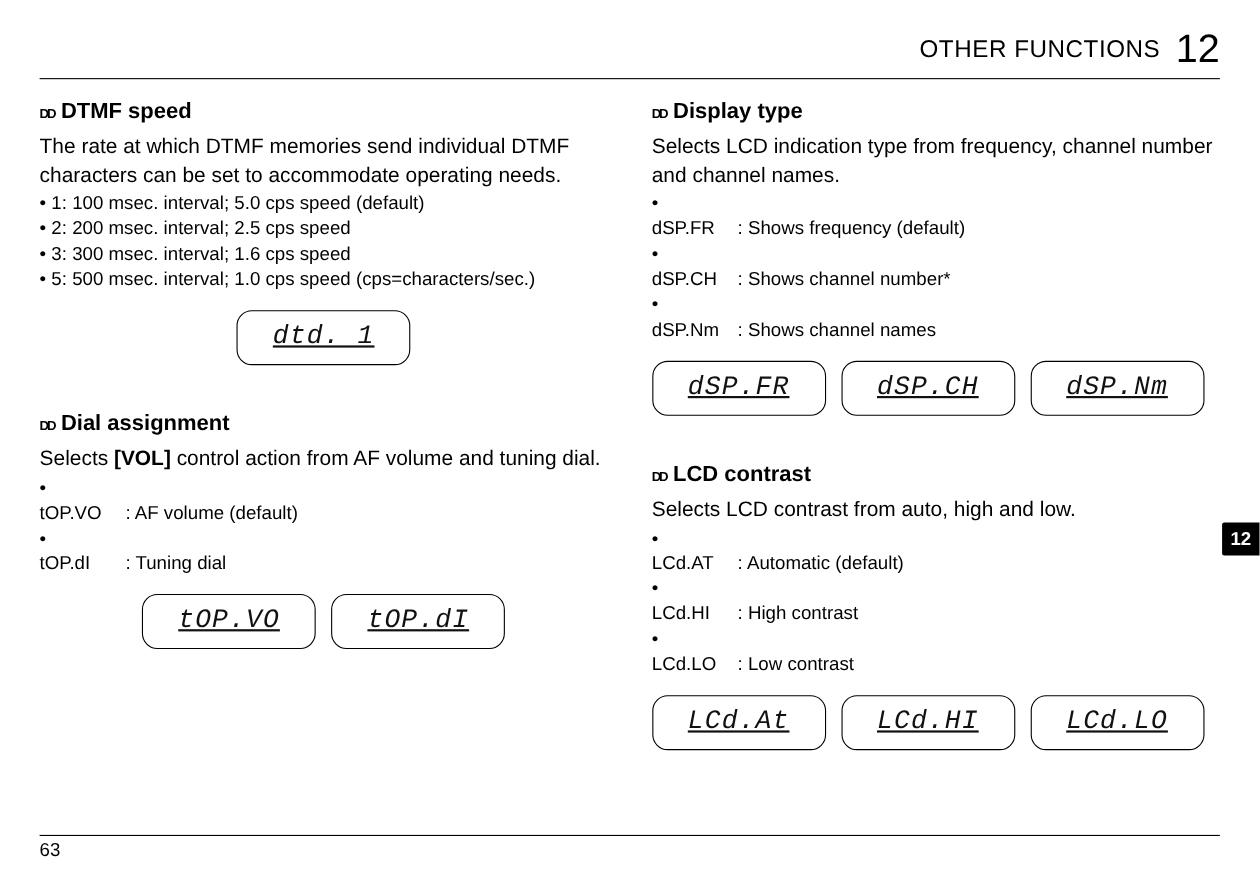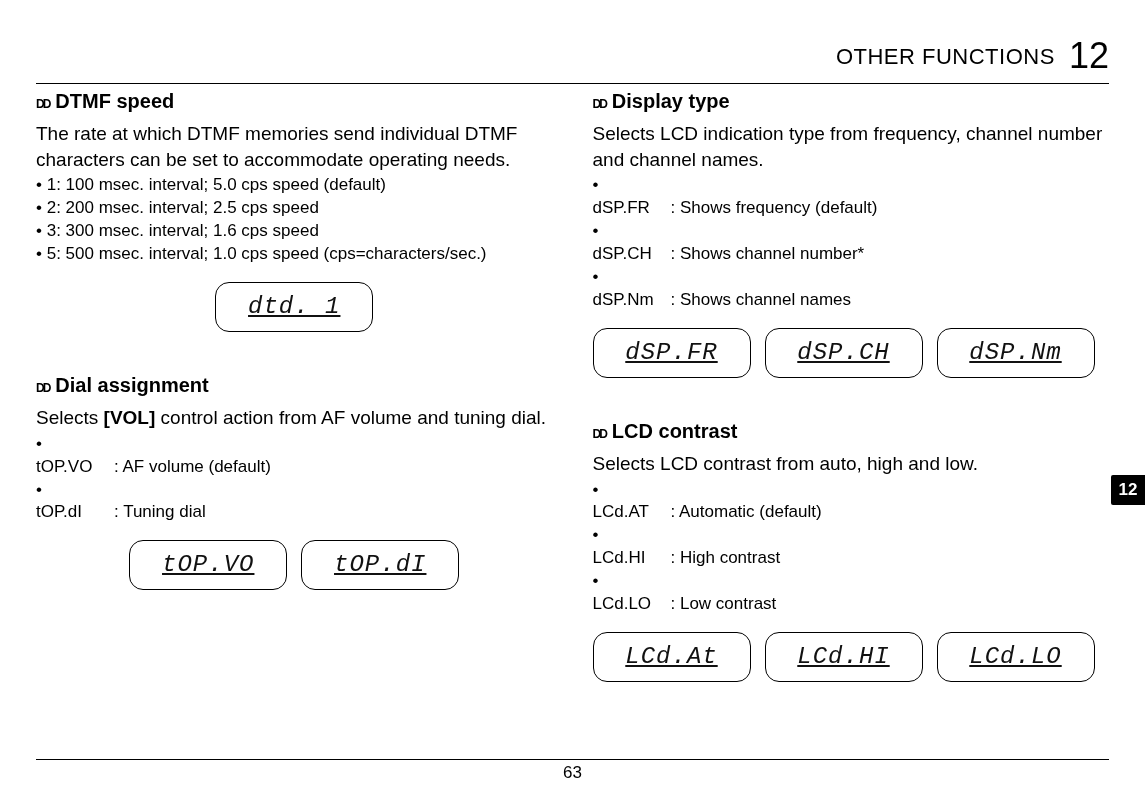--- a/index.html
+++ b/index.html
@@ -6,21 +6,21 @@
   body{
     width:1145px;height:803px;
     background:#fff;color:#000;
     font-family:Helvetica,Arial,sans-serif;
     position:relative;
     font-size:17px;
     line-height:1.35;
   }
   .page{position:absolute;inset:0}
   .header{
-    position:absolute;top:32px;right:36px;left:36px;
+    position:absolute;top:20px;right:36px;left:36px;
     text-align:right;font-size:22px;
     border-bottom:1px solid #000;padding-bottom:2px;
   }
   .header .title{letter-spacing:0.5px}
   .header .chapnum{font-size:36px;margin-left:8px;vertical-align:-4px}
   .cols{position:absolute;top:88px;left:36px;right:36px;bottom:60px;
         display:flex;gap:40px}
   .col{flex:1 1 0;min-width:0}
   .sect{margin-bottom:40px}
   .sect h2{font-size:20px;font-weight:bold;margin:0 0 6px 0}
@@ -46,21 +46,21 @@
   .sidetab{
     position:absolute;right:0;top:475px;
     background:#000;color:#fff;
     width:34px;height:30px;
     display:flex;align-items:center;justify-content:center;
     font-weight:bold;font-size:17px;
     border-top-left-radius:2px;border-bottom-left-radius:2px;
   }
   .footer{
     position:absolute;bottom:18px;right:36px;left:36px;
-    text-align:center;font-size:17px;
+    text-align:left;font-size:17px;
     border-top:1px solid #000;padding-top:2px;
   }
 
   .opt-row{display:flex}
   .opt-key{min-width:78px}
 </style>
 </head>
 <body>
 
 <div class="page">

